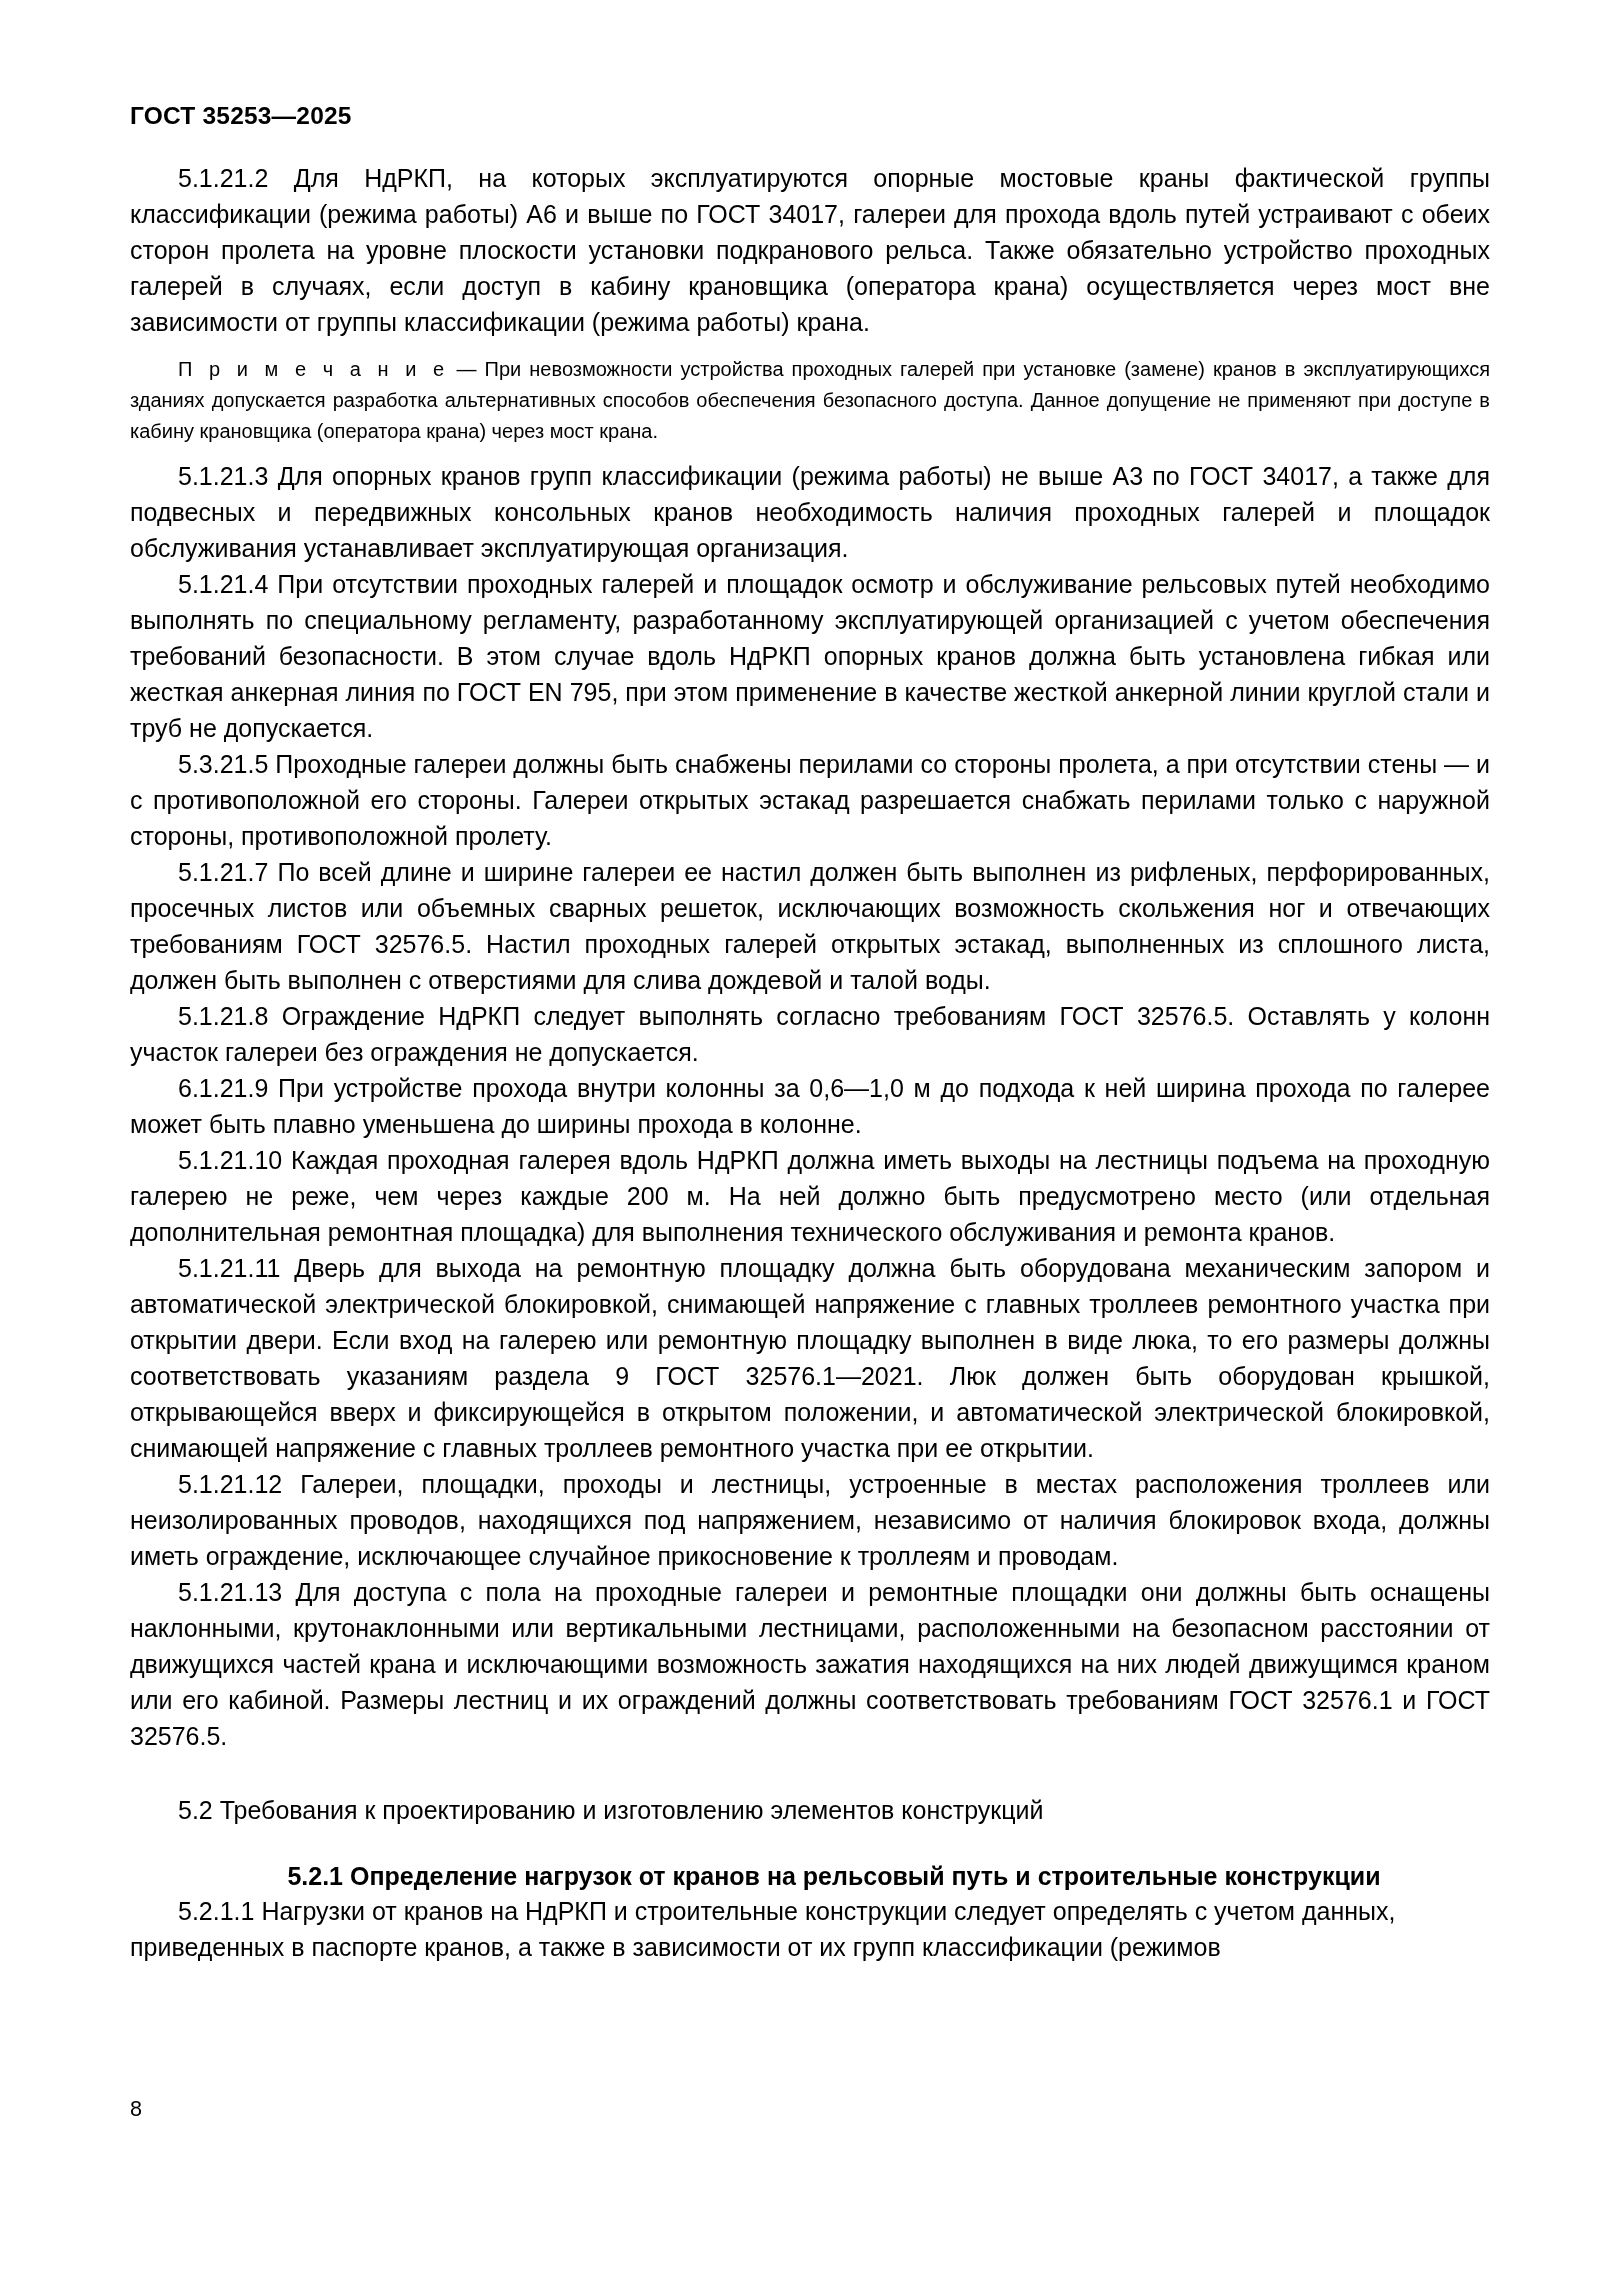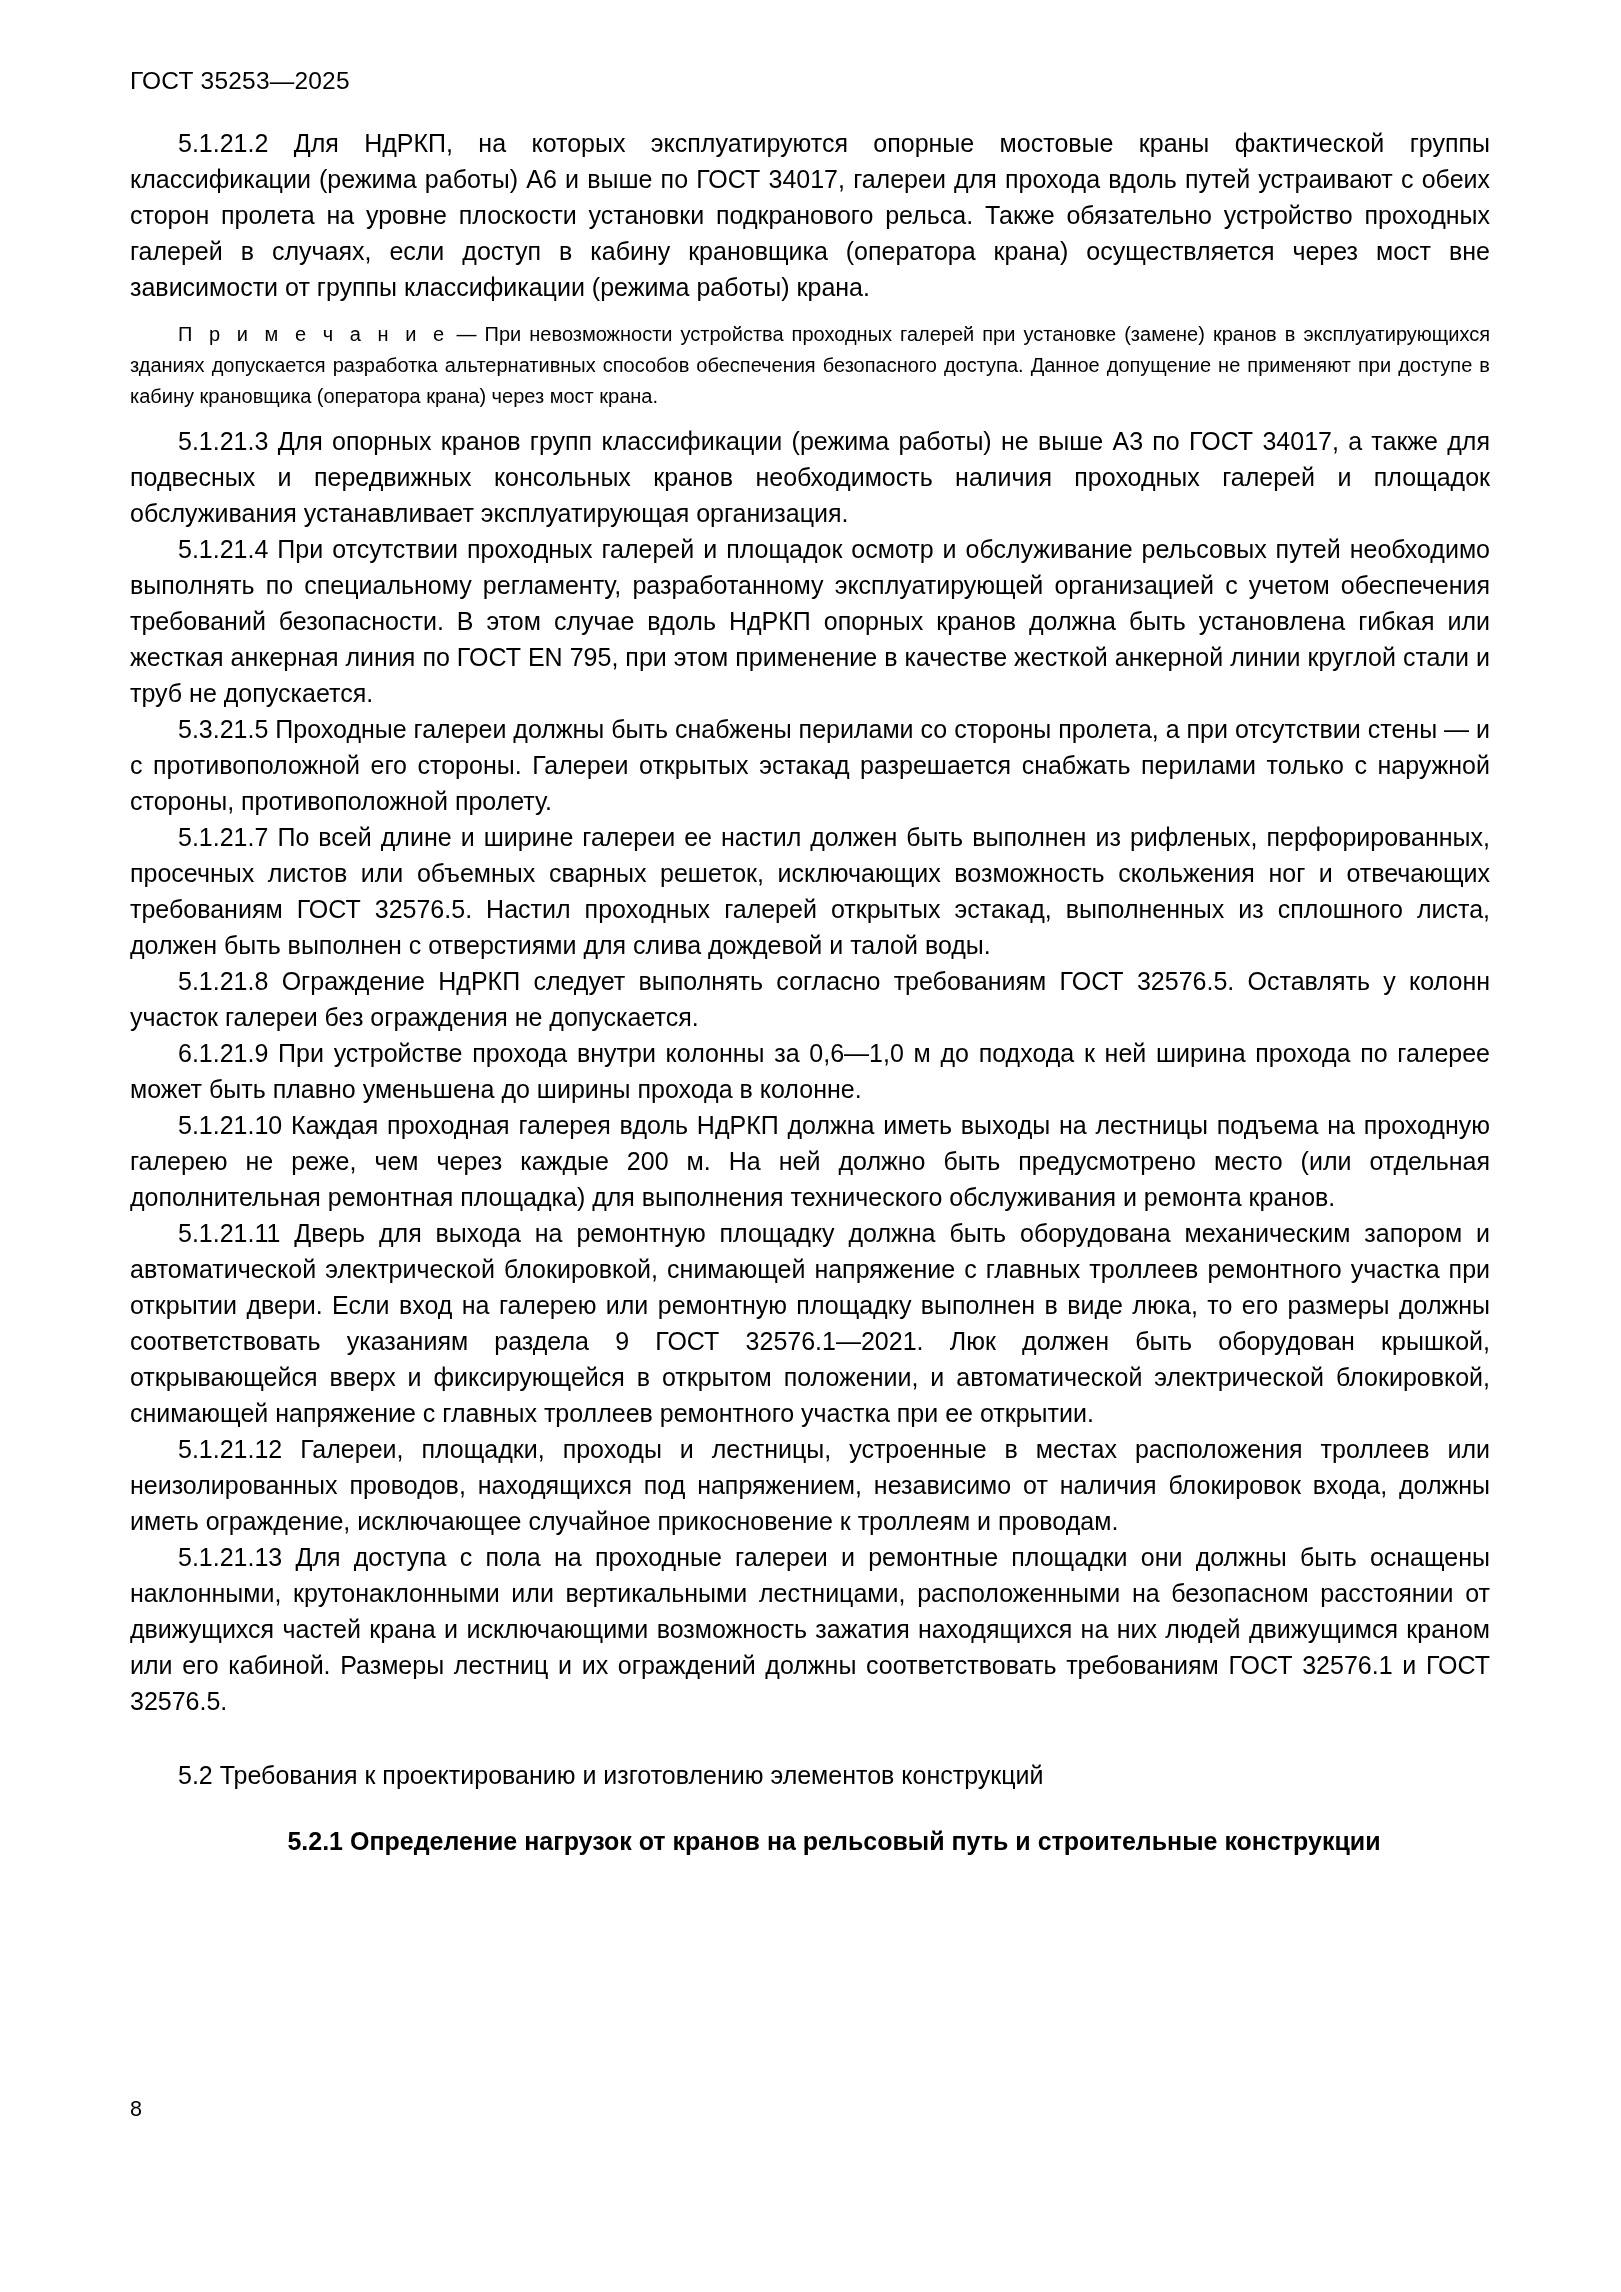--- a/index.html
+++ b/index.html
@@ -20,23 +20,23 @@
     overflow: hidden;
   }
   .content {
     position: absolute;
     left: 130px;
     top: 0;
     width: 1360px;
   }
   .page-header {
     font-size: 24.5px;
-    font-weight: normal;
+    font-weight: bold;
     letter-spacing: 0.2px;
-    padding-top: 68px;
+    padding-top: 103px;
     margin-bottom: 0;
     line-height: 1.1;
   }
   .body-block {
     margin-top: 30px;
     font-size: 25px;
     line-height: 36px;
     text-align: justify;
     text-justify: inter-word;
     hyphens: manual;
@@ -122,20 +122,21 @@
       <p class="para">5.1.21.11 Дверь для выхода на ремонтную площадку должна быть оборудована механическим запором и автоматической электрической блокировкой, снимающей напряжение с главных троллеев ремонтного участка при открытии двери. Если вход на галерею или ремонтную площадку выполнен в виде люка, то его размеры должны соответствовать указаниям раздела 9 ГОСТ 32576.1—2021. Люк должен быть оборудован крышкой, открывающейся вверх и фиксирующейся в открытом положении, и автоматической электрической блокировкой, снимающей напряжение с главных троллеев ремонтного участка при ее открытии.</p>
 
       <p class="para">5.1.21.12 Галереи, площадки, проходы и лестницы, устроенные в местах расположения троллеев или неизолированных проводов, находящихся под напряжением, независимо от наличия блокировок входа, должны иметь ограждение, исключающее случайное прикосновение к троллеям и проводам.</p>
 
       <p class="para">5.1.21.13 Для доступа с пола на проходные галереи и ремонтные площадки они должны быть оснащены наклонными, крутонаклонными или вертикальными лестницами, расположенными на безопасном расстоянии от движущихся частей крана и исключающими возможность зажатия находящихся на них людей движущимся краном или его кабиной. Размеры лестниц и их ограждений должны соответствовать требованиям ГОСТ 32576.1 и ГОСТ 32576.5.</p>
 
       <h2 class="heading">5.2 Требования к проектированию и изготовлению элементов конструкций</h2>
 
       <h3 class="subheading">5.2.1 Определение нагрузок от кранов на рельсовый путь и строительные конструкции</h3>
 
+      <p class="para after-heading">5.2.1.1 Нагрузки от кранов на НдРКП и строительные конструкции следует определять с учетом данных, приведенных в паспорте кранов, а также в зависимости от их групп классификации (режимов</p>
 
     </div>
   </div>
 
   <div class="page-number">8</div>
 
 </div>
 
 
 </body></html>

